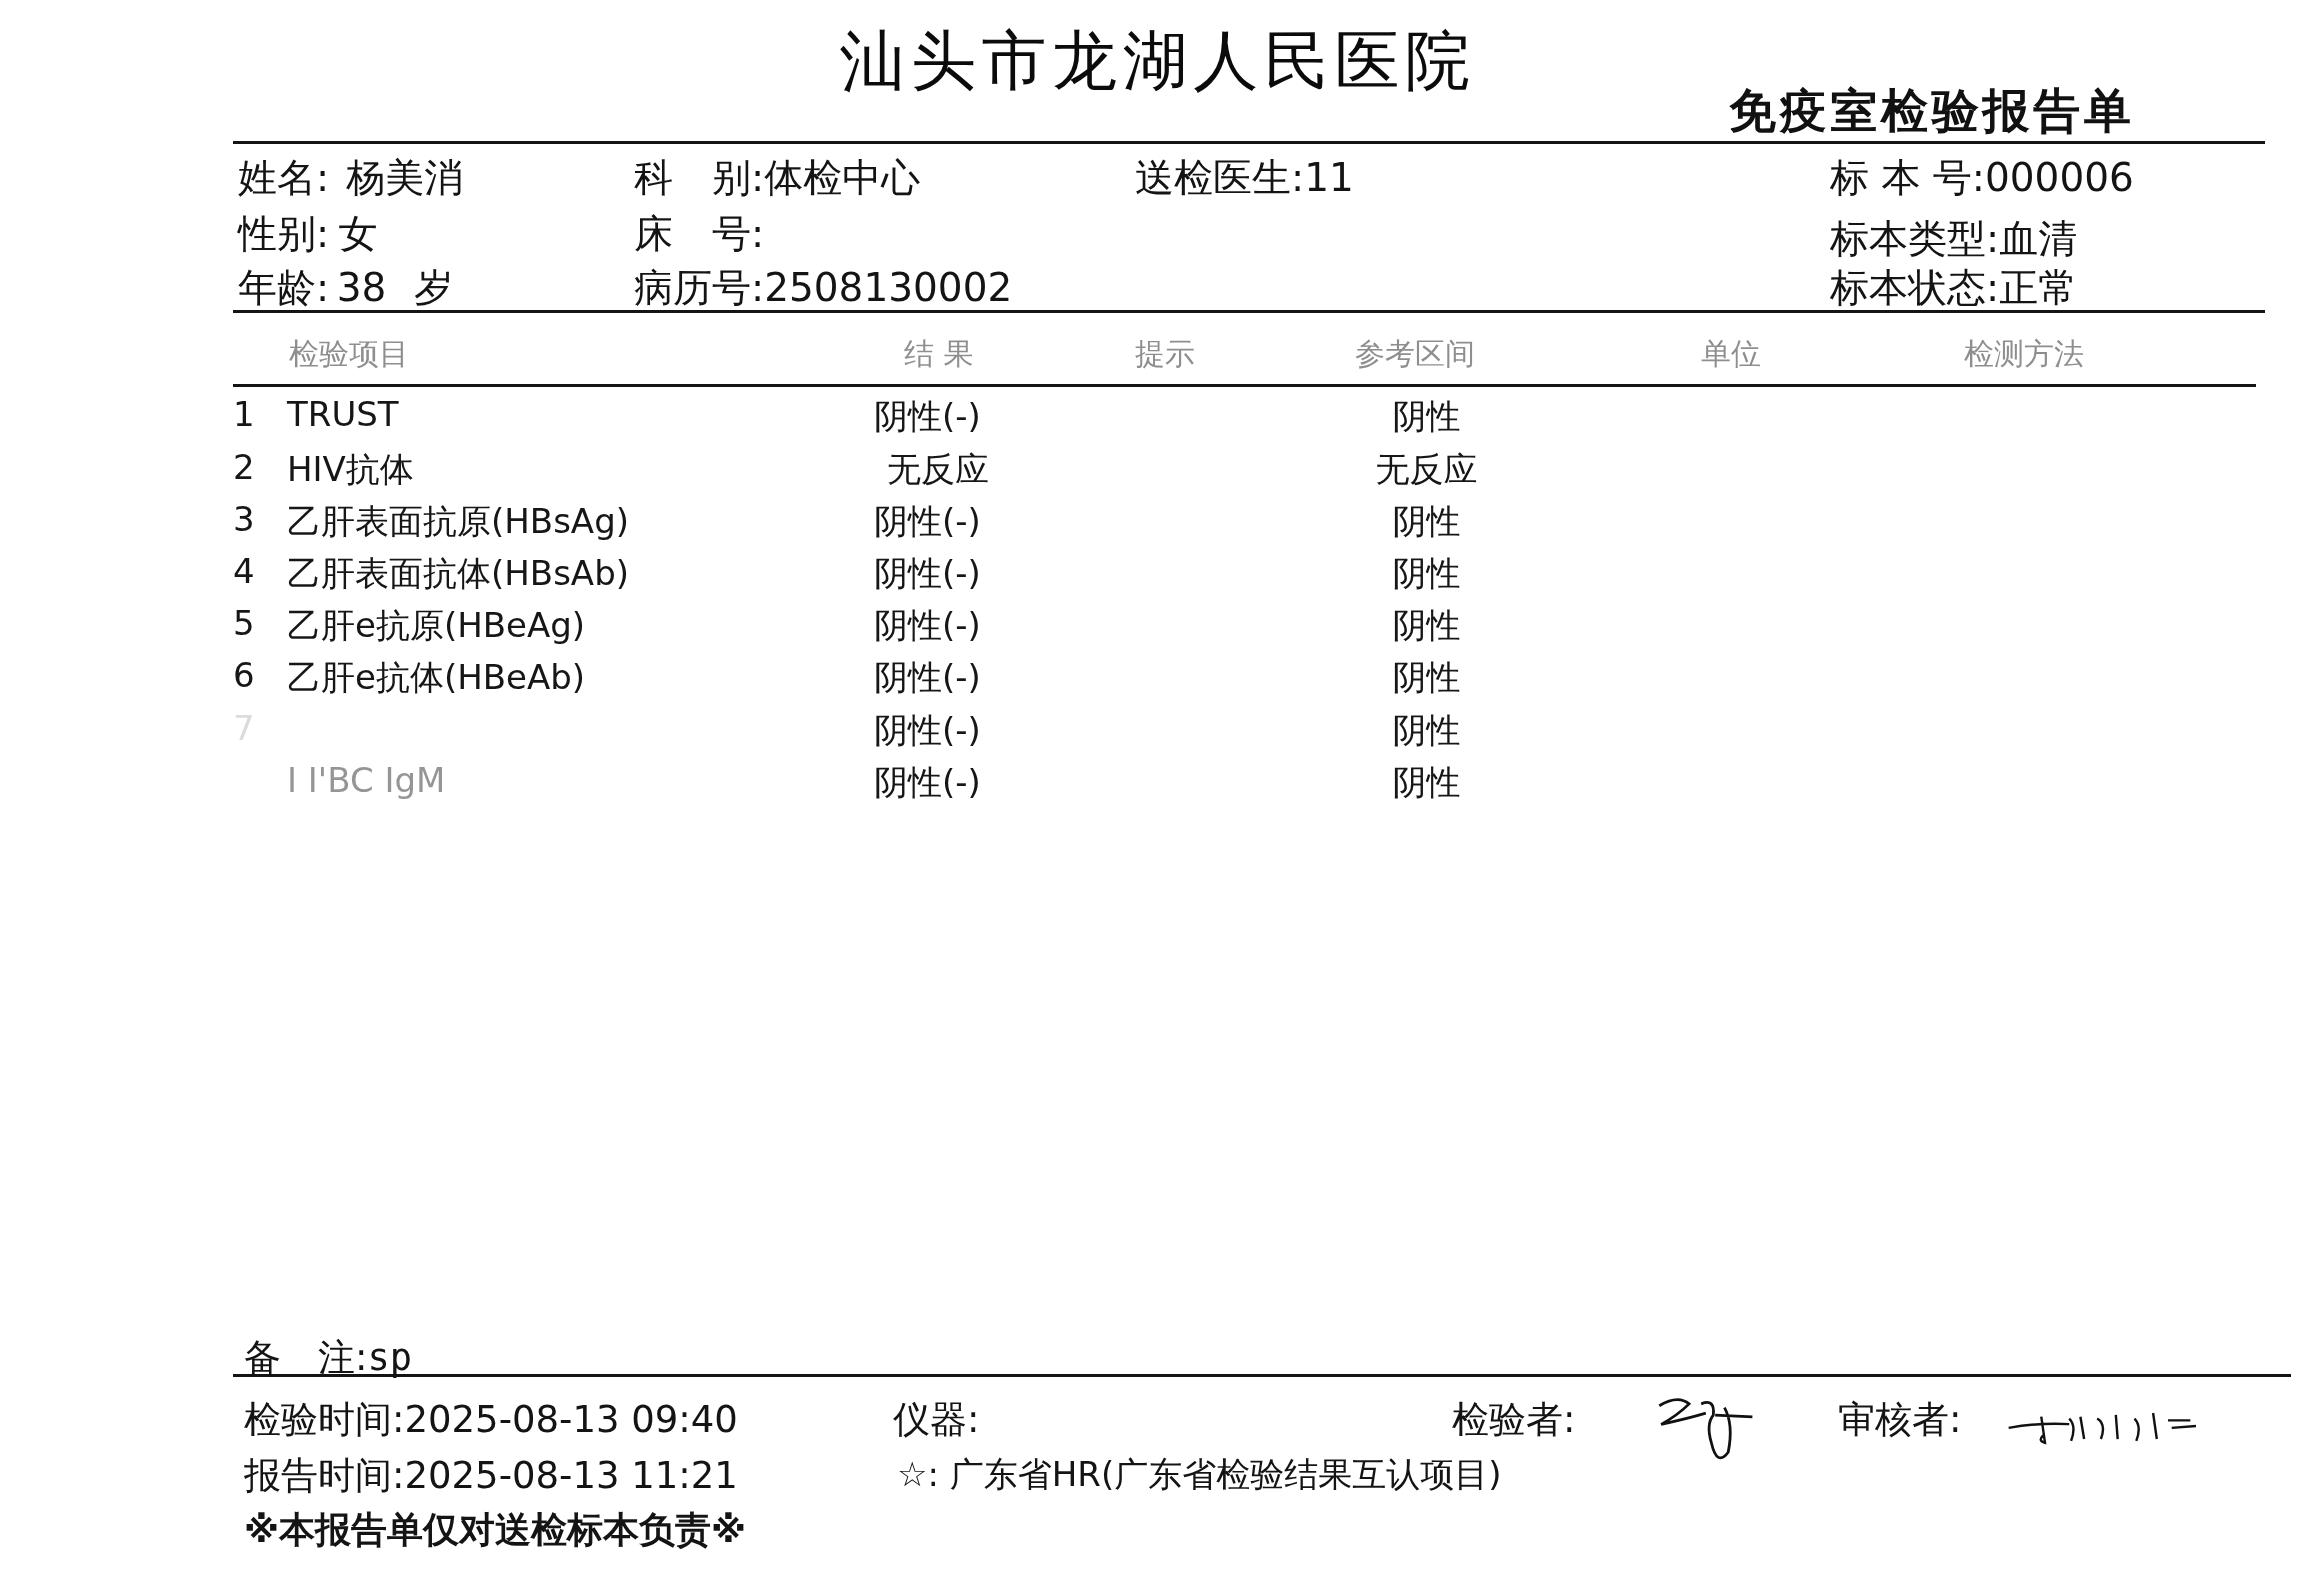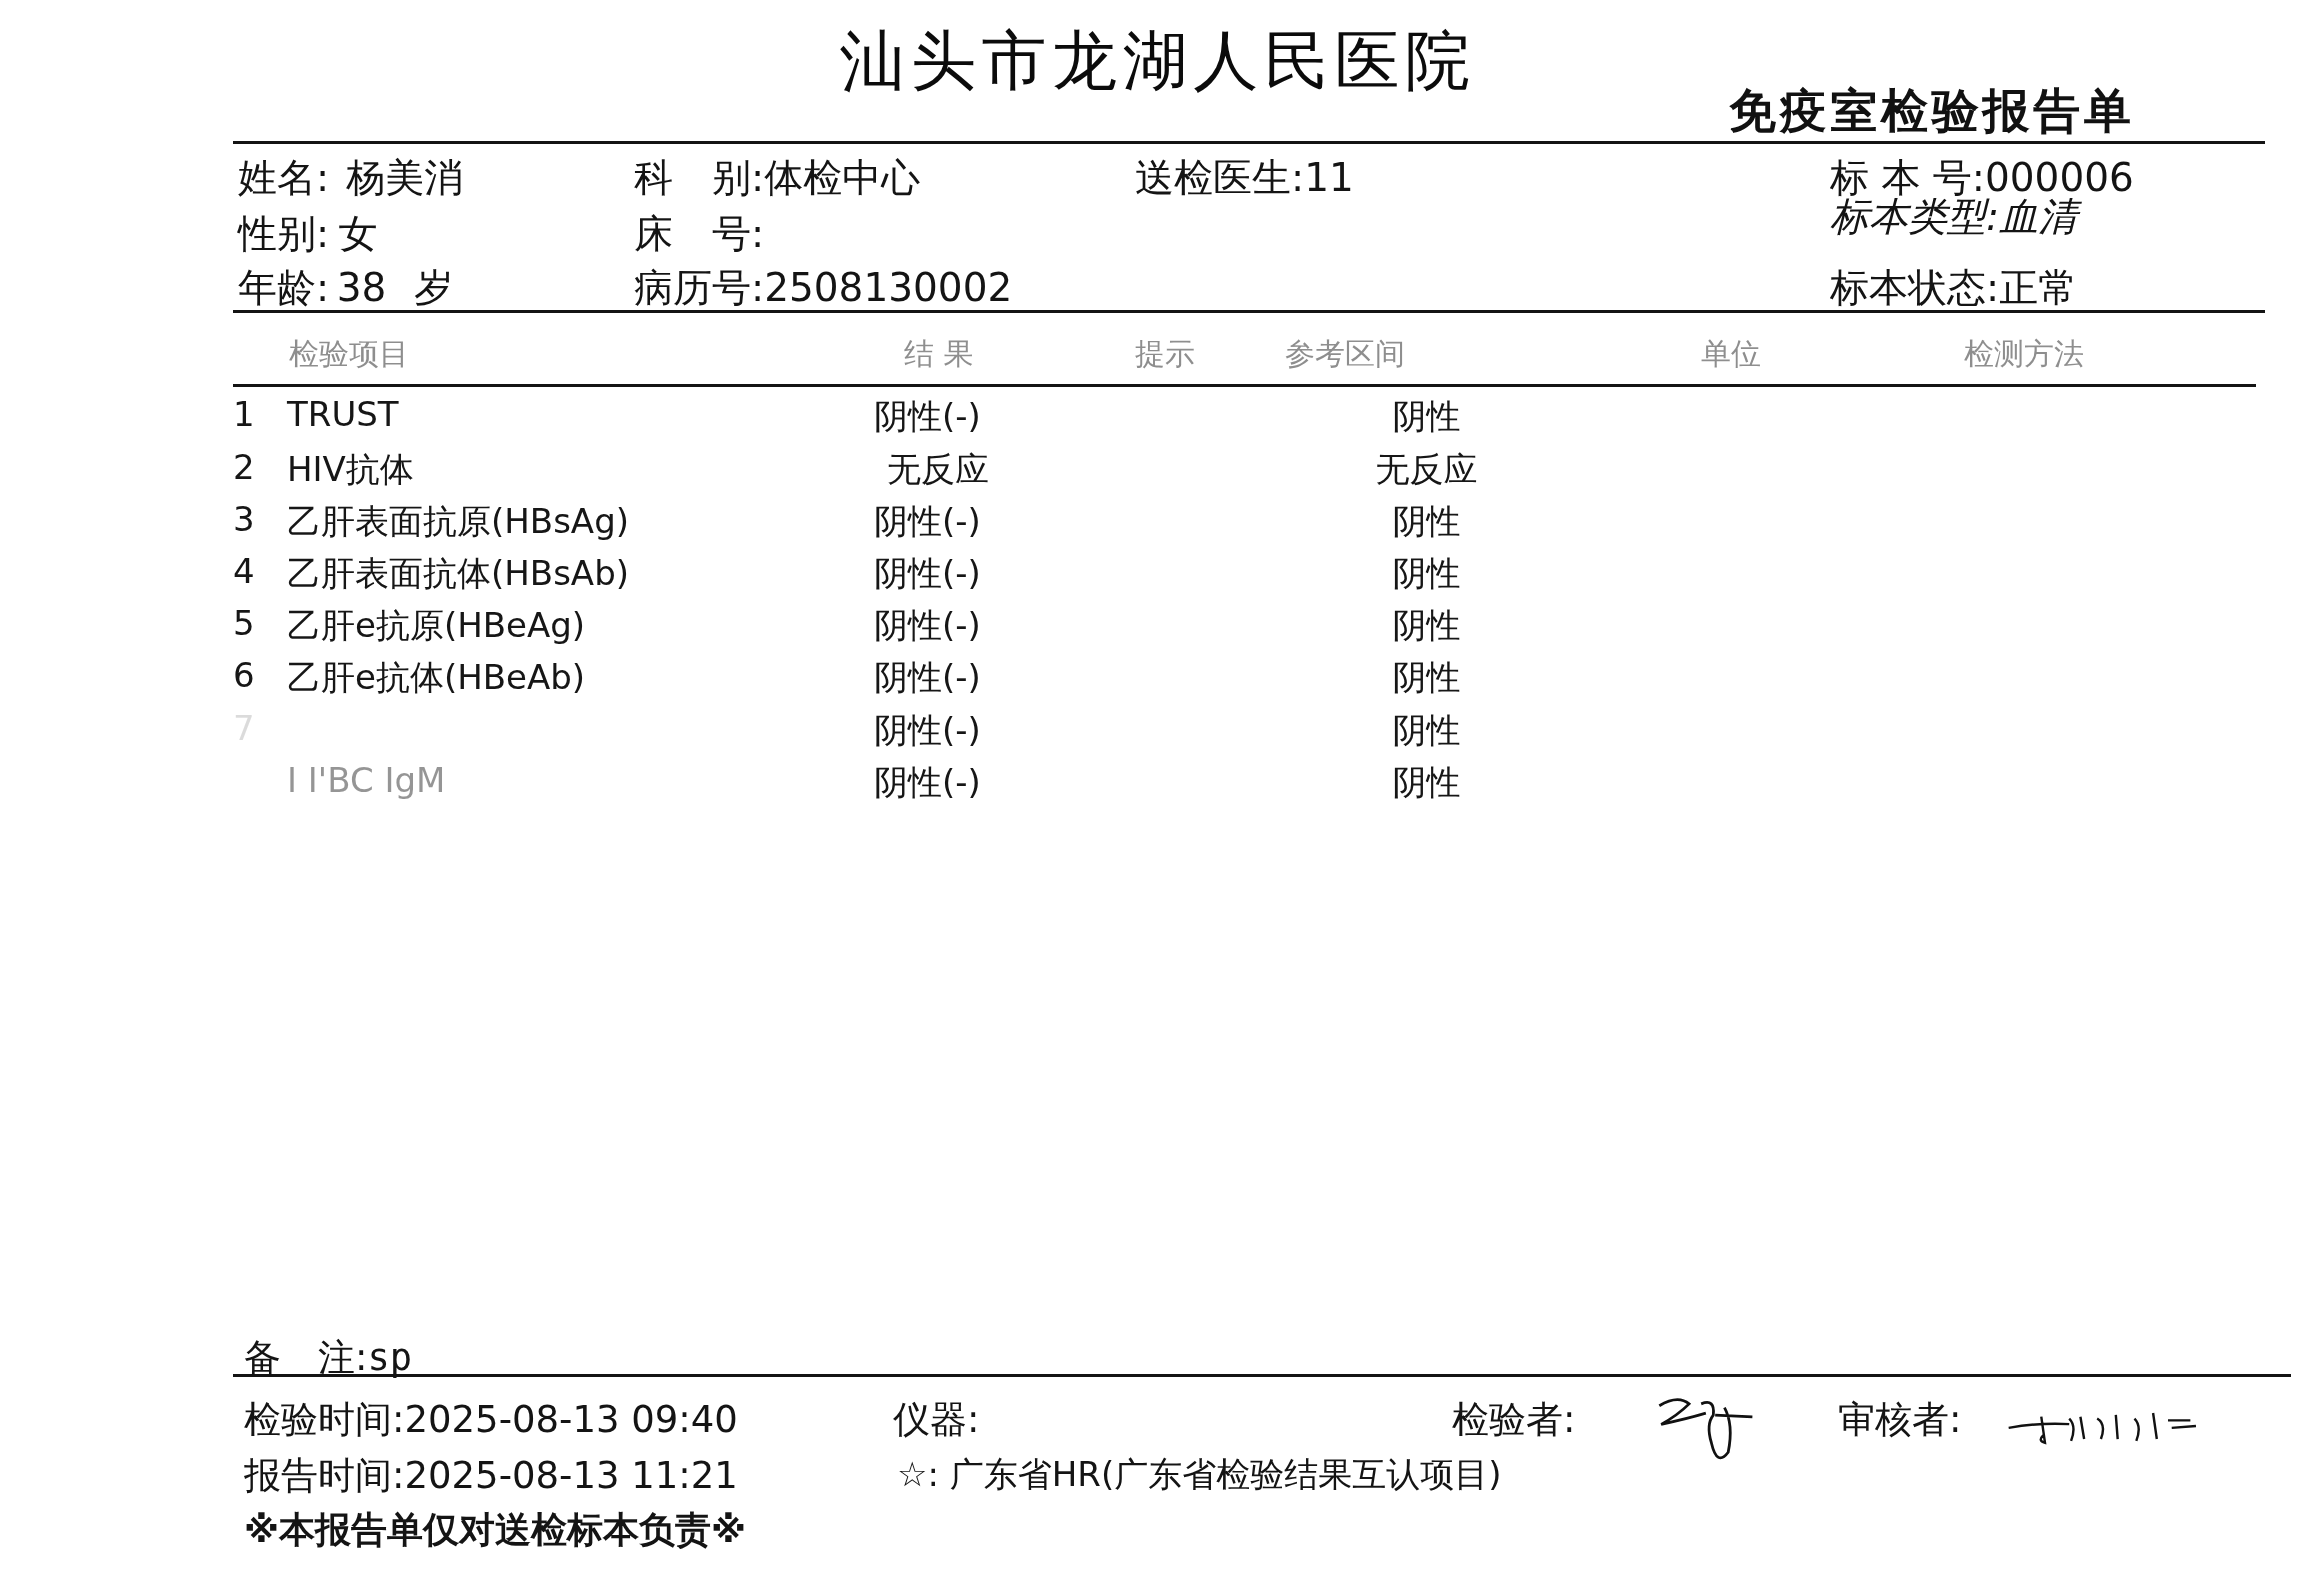--- a/index.html
+++ b/index.html
@@ -70,33 +70,33 @@
     <span class="lbl">病历号:</span><span class="val">2508130002</span>
   </div>
 
   <div class="abs pf" style="left:1135px; top:151px;">
     <span class="lbl">送检医生:</span><span class="val">11</span>
   </div>
 
   <div class="abs pf" style="left:1830px; top:151px;">
     <span class="lbl">标 本 号:</span><span class="val">000006</span>
   </div>
-  <div class="abs pf" style="left:1830px; top:190px;font-style:italic;">
+  <div class="abs pf" style="left:1830px; top:212px;">
     <span class="lbl">标本类型:</span><span class="val">血清</span>
   </div>
   <div class="abs pf" style="left:1830px; top:261px;">
     <span class="lbl">标本状态:</span><span class="val">正常</span>
   </div>
 </div>
 
 <div>
   <div class="abs col-head faint" style="left:289px;">检验项目</div>
   <div class="abs col-head faint" style="left:904px;">结 果</div>
   <div class="abs col-head faint" style="left:1135px;">提示</div>
-  <div class="abs col-head faint" style="left:1285px;">参考区间</div>
+  <div class="abs col-head faint" style="left:1355px;">参考区间</div>
   <div class="abs col-head faint" style="left:1701px;">单位</div>
   <div class="abs col-head faint" style="left:1964px;">检测方法</div>
 </div>
 
 <div>
   <div class="row" style="top:394px;">
     <span class="num">1</span>
     <span class="name">TRUST</span>
     <span class="res">阴性(-)</span>
     <span class="ref">阴性</span>

